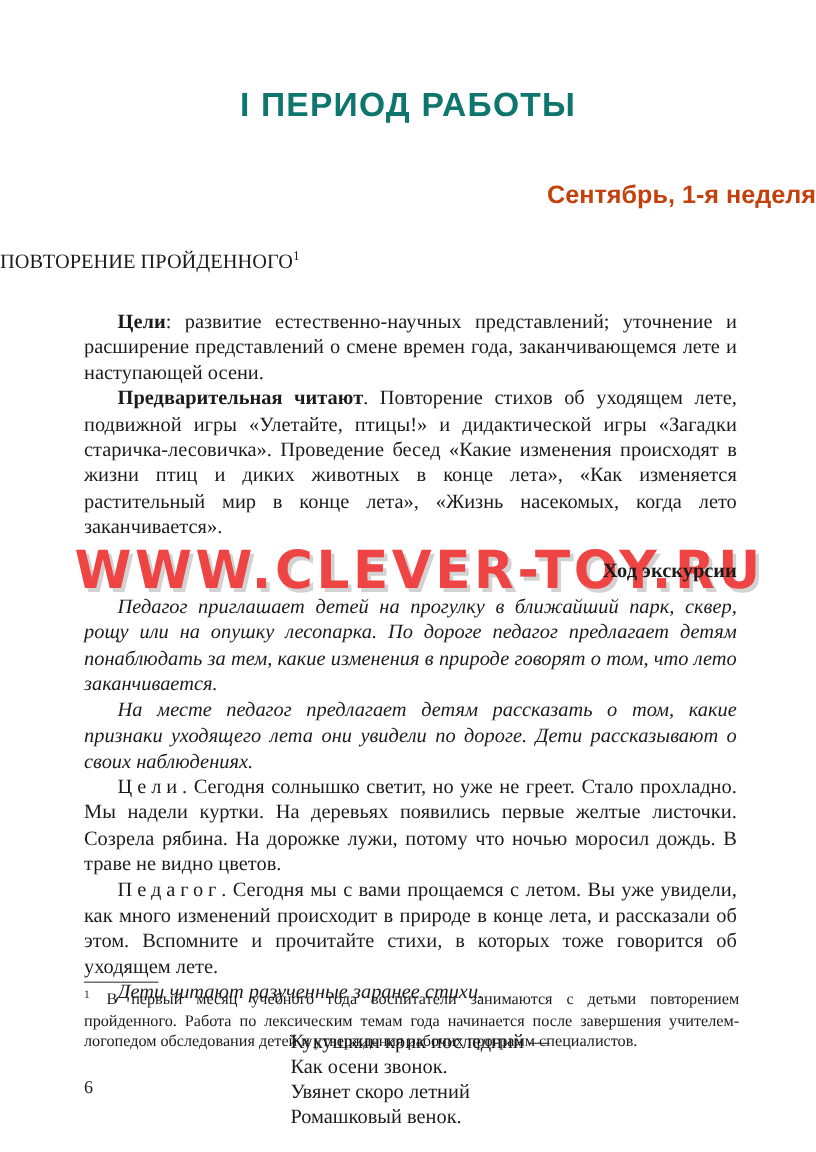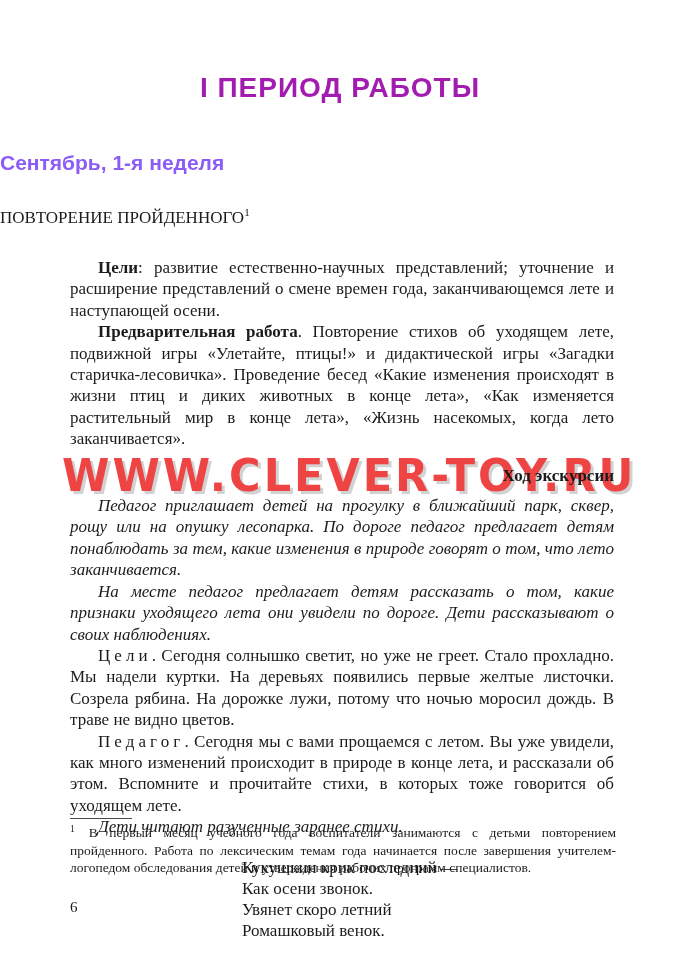--- a/index.html
+++ b/index.html
@@ -27,29 +27,29 @@
     user-select:none;
   }
   .layer{position:relative;z-index:1;}
   .period-title{
     margin-top:0;padding-top:72px;
     text-align:center;
     font-family:"Liberation Sans", sans-serif;
     font-weight:700;
     font-size:28px;
     letter-spacing:1px;
-    color:#a21caf;
+    color:#0f766e;
   }
   .week-title{
     margin-top:47px;
-    text-align:left;
+    text-align:right;
     font-family:"Liberation Sans", sans-serif;
     font-weight:700;
     font-size:21px;
-    color:#8b5cf6;
+    color:#c2410c;
   }
   .lesson-title{
     margin-top:33px;
     text-align:left;
     font-weight:400;
     font-size:17px;
     line-height:20px;
   }
   .lesson-title sup{font-size:11px;vertical-align:super;line-height:0;}
   .content{
@@ -112,21 +112,21 @@
 
     <div class="week-title">Сентябрь, 1-я неделя</div>
 
     <div class="lesson-title">
       <div><span>ПОВТОРЕНИЕ ПРОЙДЕННОГО</span><sup>1</sup></div>
     </div>
 
     <div class="content">
       <div>
           <div class="para"><b>Цели</b>: развитие естественно-научных представлений; уточнение и расширение представлений о смене времен года, заканчивающемся лете и наступающей осени.</div>
-          <div class="para"><b>Предварительная работа</b>. Повторение стихов об уходящем лете, подвижной игры «Улетайте, птицы!» и дидактической игры «Загадки старичка-лесовичка». Проведение бесед «Какие изменения происходят в жизни птиц и диких животных в конце лета», «Как изменяется растительный мир в конце лета», «Жизнь насекомых, когда лето заканчивается».</div>
+          <div class="para"><b>Предварительная читают</b>. Повторение стихов об уходящем лете, подвижной игры «Улетайте, птицы!» и дидактической игры «Загадки старичка-лесовичка». Проведение бесед «Какие изменения происходят в жизни птиц и диких животных в конце лета», «Как изменяется растительный мир в конце лета», «Жизнь насекомых, когда лето заканчивается».</div>
         </div>
 
       <div class="section-title">Ход экскурсии</div>
 
       <div>
           <div class="para italic">Педагог приглашает детей на прогулку в ближайший парк, сквер, рощу или на опушку лесопарка. По дороге педагог предлагает детям понаблюдать за тем, какие изменения в природе говорят о том, что лето заканчивается.</div>
           <div class="para italic">На месте педагог предлагает детям рассказать о том, какие признаки уходящего лета они увидели по дороге. Дети рассказывают о своих наблюдениях.</div>
           <div class="para"><span class="spaced">Цели</span>. Сегодня солнышко светит, но уже не греет. Стало прохладно. Мы надели куртки. На деревьях появились первые желтые листочки. Созрела рябина. На дорожке лужи, потому что ночью моросил дождь. В траве не видно цветов.</div>
           <div class="para"><span class="spaced">Педагог</span>. Сегодня мы с вами прощаемся с летом. Вы уже увидели, как много изменений происходит в природе в конце лета, и рассказали об этом. Вспомните и прочитайте стихи, в которых тоже говорится об уходящем лете.</div>
           <div class="para italic">Дети читают разученные заранее стихи.</div>

